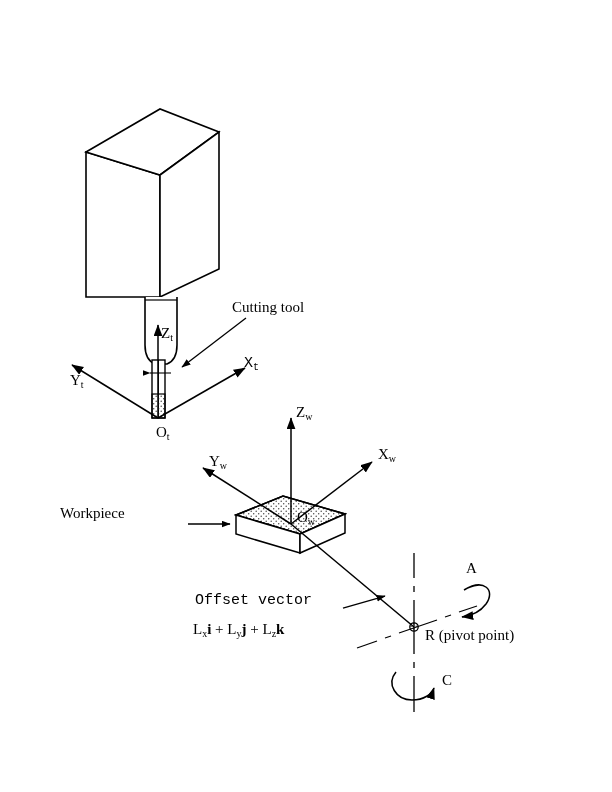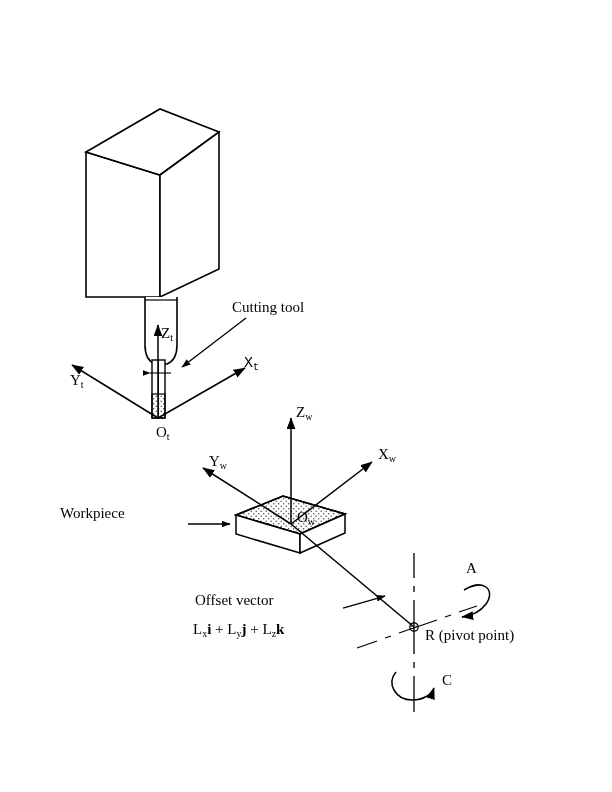--- a/index.html
+++ b/index.html
@@ -174,21 +174,21 @@
   <div class="lbl axis-lbl" style="left:296px; top:405px;text-align:right;"><span>Z</span><span class="sub">w</span></div>
 
   <div class="lbl axis-lbl" style="left:370px; top:447px;margin-left:8px;"><span>X</span><span class="sub">w</span></div>
 
   <div class="lbl axis-lbl" style="left:209px; top:454px;"><span>Y</span><span class="sub">w</span></div>
 
   <div class="lbl axis-lbl" style="left:297px; top:510px;"><span>O</span><span class="sub">w</span></div>
 
   <div class="lbl" style="left:60px; top:506px;">Workpiece</div>
 
-  <div class="lbl" style="left:195px; top:593px;">Offset vector</div>
+  <div class="lbl" style="left:195px; top:593px;font-family:Liberation Mono, monospace;">Offset vector</div>
 
   <div class="lbl" style="left:193px; top:622px;">
     <span>L</span><span class="sub">x</span><span class="vecbold">i</span>
     <span>+</span>
     <span>L</span><span class="sub">y</span><span class="vecbold">j</span>
     <span>+</span>
     <span>L</span><span class="sub">z</span><span class="vecbold">k</span>
   </div>
 
   <div class="lbl" style="left:425px; top:628px;text-align:center;">R (pivot point)</div>

